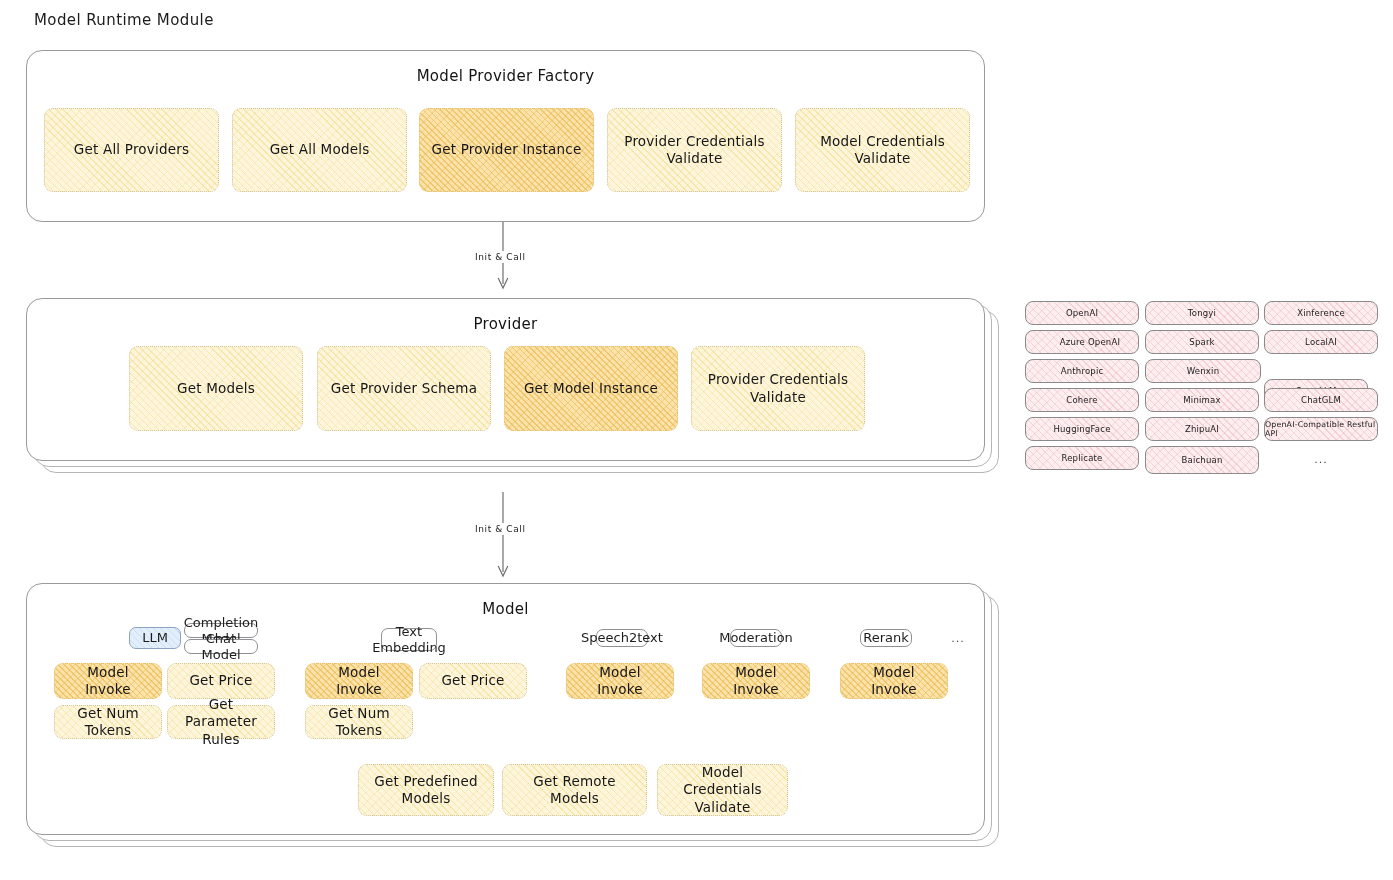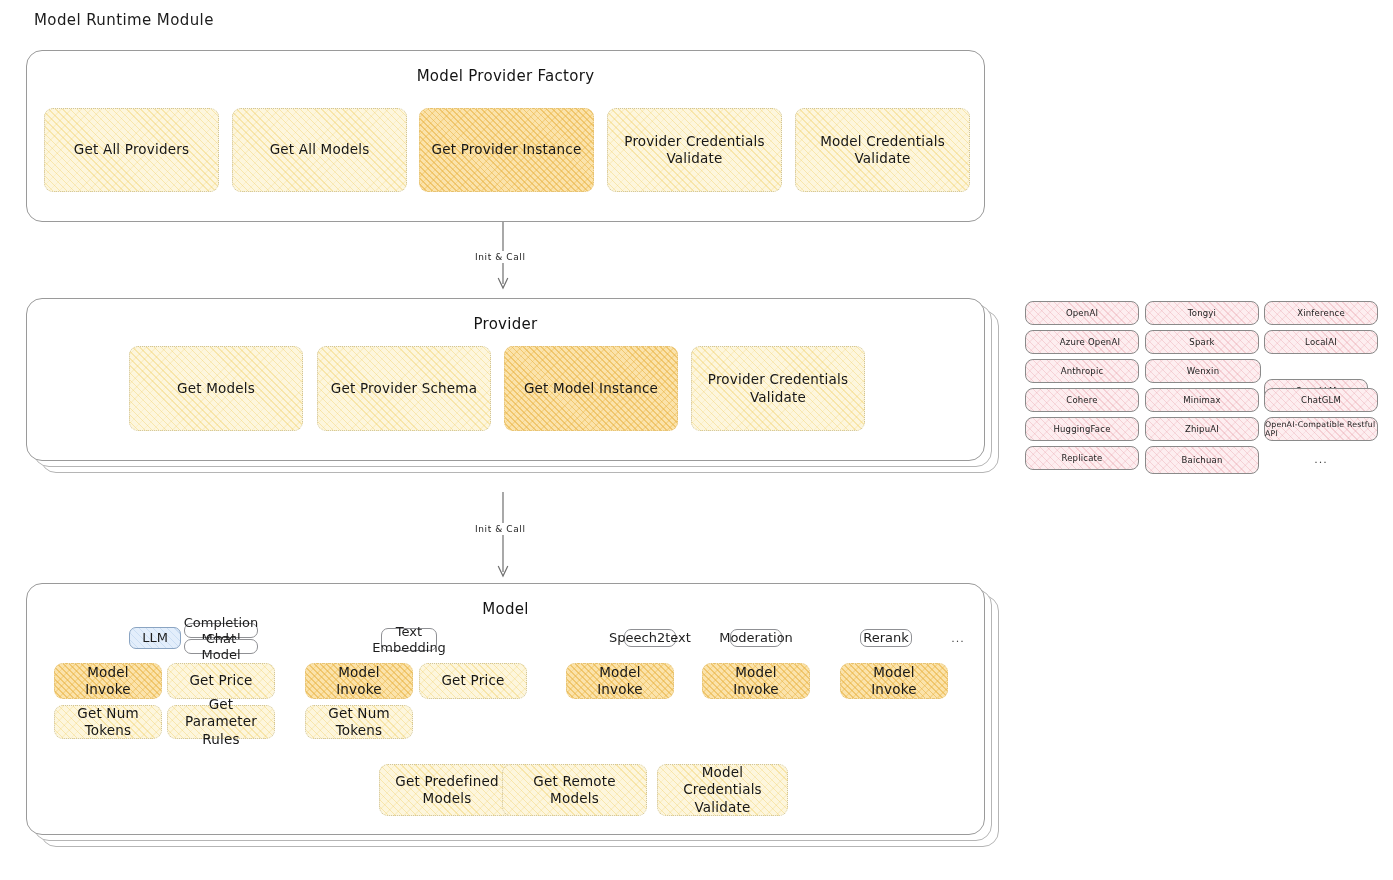--- a/index.html
+++ b/index.html
@@ -203,28 +203,28 @@
   <div class="node" style="left:167px;top:663px;width:108px;height:36px;z-index:2;">Get Price</div>
   <div class="node" style="left:54px;top:705px;width:108px;height:34px;z-index:2;">Get Num Tokens</div>
   <div class="node" style="left:167px;top:705px;width:108px;height:34px;z-index:2;">Get Parameter Rules</div>
 
   <div class="badge" style="left:381px;top:628px;width:56px;height:23px;z-index:2;">Text Embedding</div>
 
   <div class="node hl" style="left:305px;top:663px;width:108px;height:36px;z-index:2;">Model Invoke</div>
   <div class="node" style="left:419px;top:663px;width:108px;height:36px;z-index:2;">Get Price</div>
   <div class="node" style="left:305px;top:705px;width:108px;height:34px;z-index:2;">Get Num Tokens</div>
 
-  <div class="badge" style="left:596px;top:629px;width:52px;height:18px;z-index:2;margin-left:28px;">Speech2text</div>
+  <div class="badge" style="left:596px;top:629px;width:52px;height:18px;z-index:2;">Speech2text</div>
   <div class="node hl" style="left:566px;top:663px;width:108px;height:36px;z-index:2;">Model Invoke</div>
 
   <div class="badge" style="left:730px;top:629px;width:52px;height:18px;z-index:2;">Moderation</div>
   <div class="node hl" style="left:702px;top:663px;width:108px;height:36px;z-index:2;">Model Invoke</div>
 
   <div class="badge" style="left:860px;top:629px;width:52px;height:18px;z-index:2;">Rerank</div>
   <div class="node hl" style="left:840px;top:663px;width:108px;height:36px;z-index:2;">Model Invoke</div>
 
   <div class="chip-ellipsis" style="left:944px;top:630px;width:28px;height:16px;z-index:2;">...</div>
 
-  <div class="node" style="left:358px;top:764px;width:136px;height:52px;z-index:2;margin-left:21px;">Get Predefined Models</div>
+  <div class="node" style="left:358px;top:764px;width:136px;height:52px;z-index:2;">Get Predefined Models</div>
   <div class="node" style="left:502px;top:764px;width:145px;height:52px;z-index:2;">Get Remote Models</div>
   <div class="node" style="left:657px;top:764px;width:131px;height:52px;z-index:2;">Model Credentials Validate</div>
 
 </div>
 
 </body></html>

